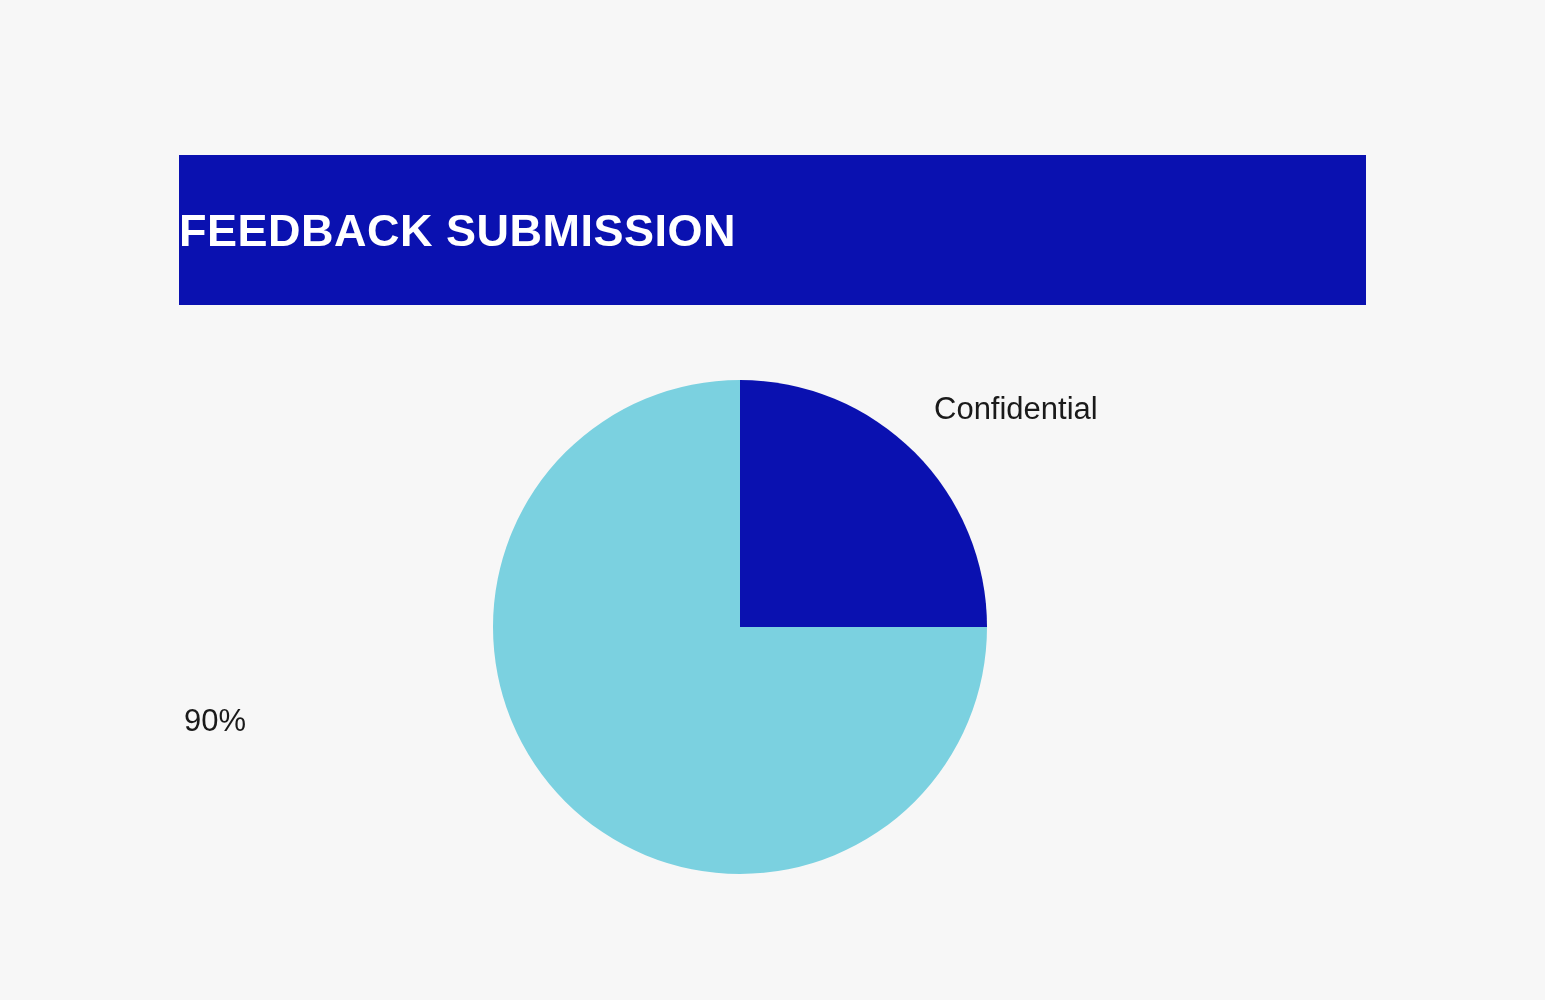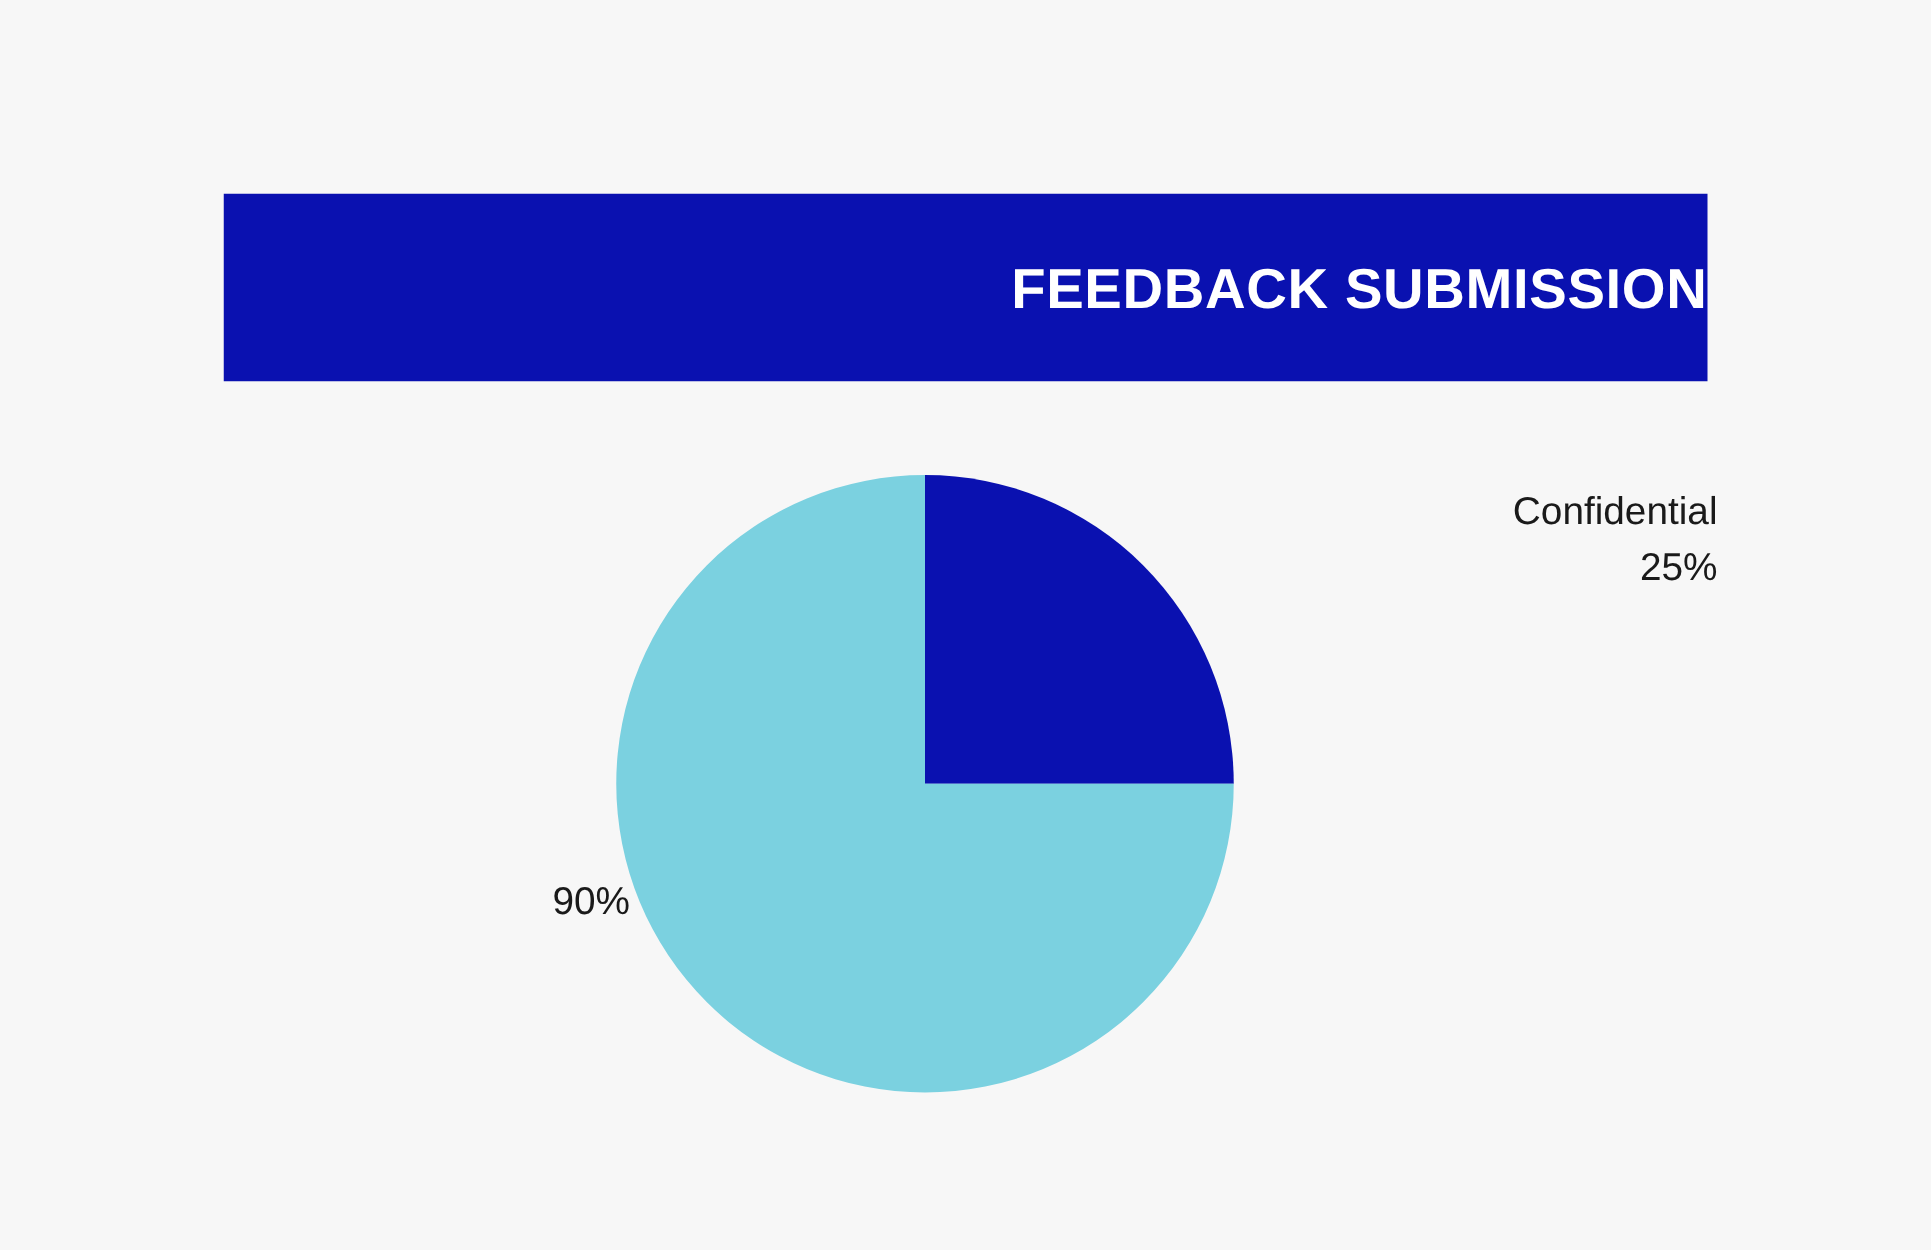--- a/index.html
+++ b/index.html
@@ -24,21 +24,21 @@
   
   #title-banner {
     position: absolute;
     left: 179px;
     top: 155px;
     width: 1187px;
     height: 150px;
     background: #0a11b0;
     display: flex;
     align-items: center;
-    justify-content: flex-end;
+    justify-content: flex-start;
     box-sizing: border-box;
   }
   #title-text {
     color: #ffffff;
     font-family: "Liberation Sans", sans-serif;
     font-size: 45px;
     font-weight: bold;
     letter-spacing: 0.5px;
     text-transform: uppercase;
     white-space: nowrap;
@@ -62,21 +62,21 @@
   }
 
   
   .slice-label {
     position: absolute;
     color: #1a1a1a;
     font-family: "Liberation Sans", sans-serif;
     font-size: 31px;
     font-weight: normal;
     line-height: 1.46;
-    text-align: right;
+    text-align: left;
     white-space: nowrap;
   }
   #label-confidential {
     left: 934px;
     top: 386px;
     width: 440px;
   }
   #label-anonymous {
     left: 184px;
     top: 698px;
@@ -99,20 +99,19 @@
     <svg id="pie-svg" viewBox="0 0 494 494">
       <g id="pie-slices">
           <path d="M 247 247 L 247.000 0.000 A 247 247 0 0 1 494.000 247.000 Z" fill="#0a11b0" stroke="none"></path>
           <path d="M 247 247 L 494.000 247.000 A 247 247 0 1 1 247.000 0.000 Z" fill="#7bd1e0" stroke="none"></path>
         </g>
     </svg>
   </div>
 
   <div class="slice-label" id="label-confidential">
     <span class="lbl-line">Confidential</span>
-    <span class="lbl-line">25%</span>
   </div>
 
   <div class="slice-label" id="label-anonymous">
     <span class="lbl-line">90%</span>
   </div>
 
 </div>
 
 </body></html>

